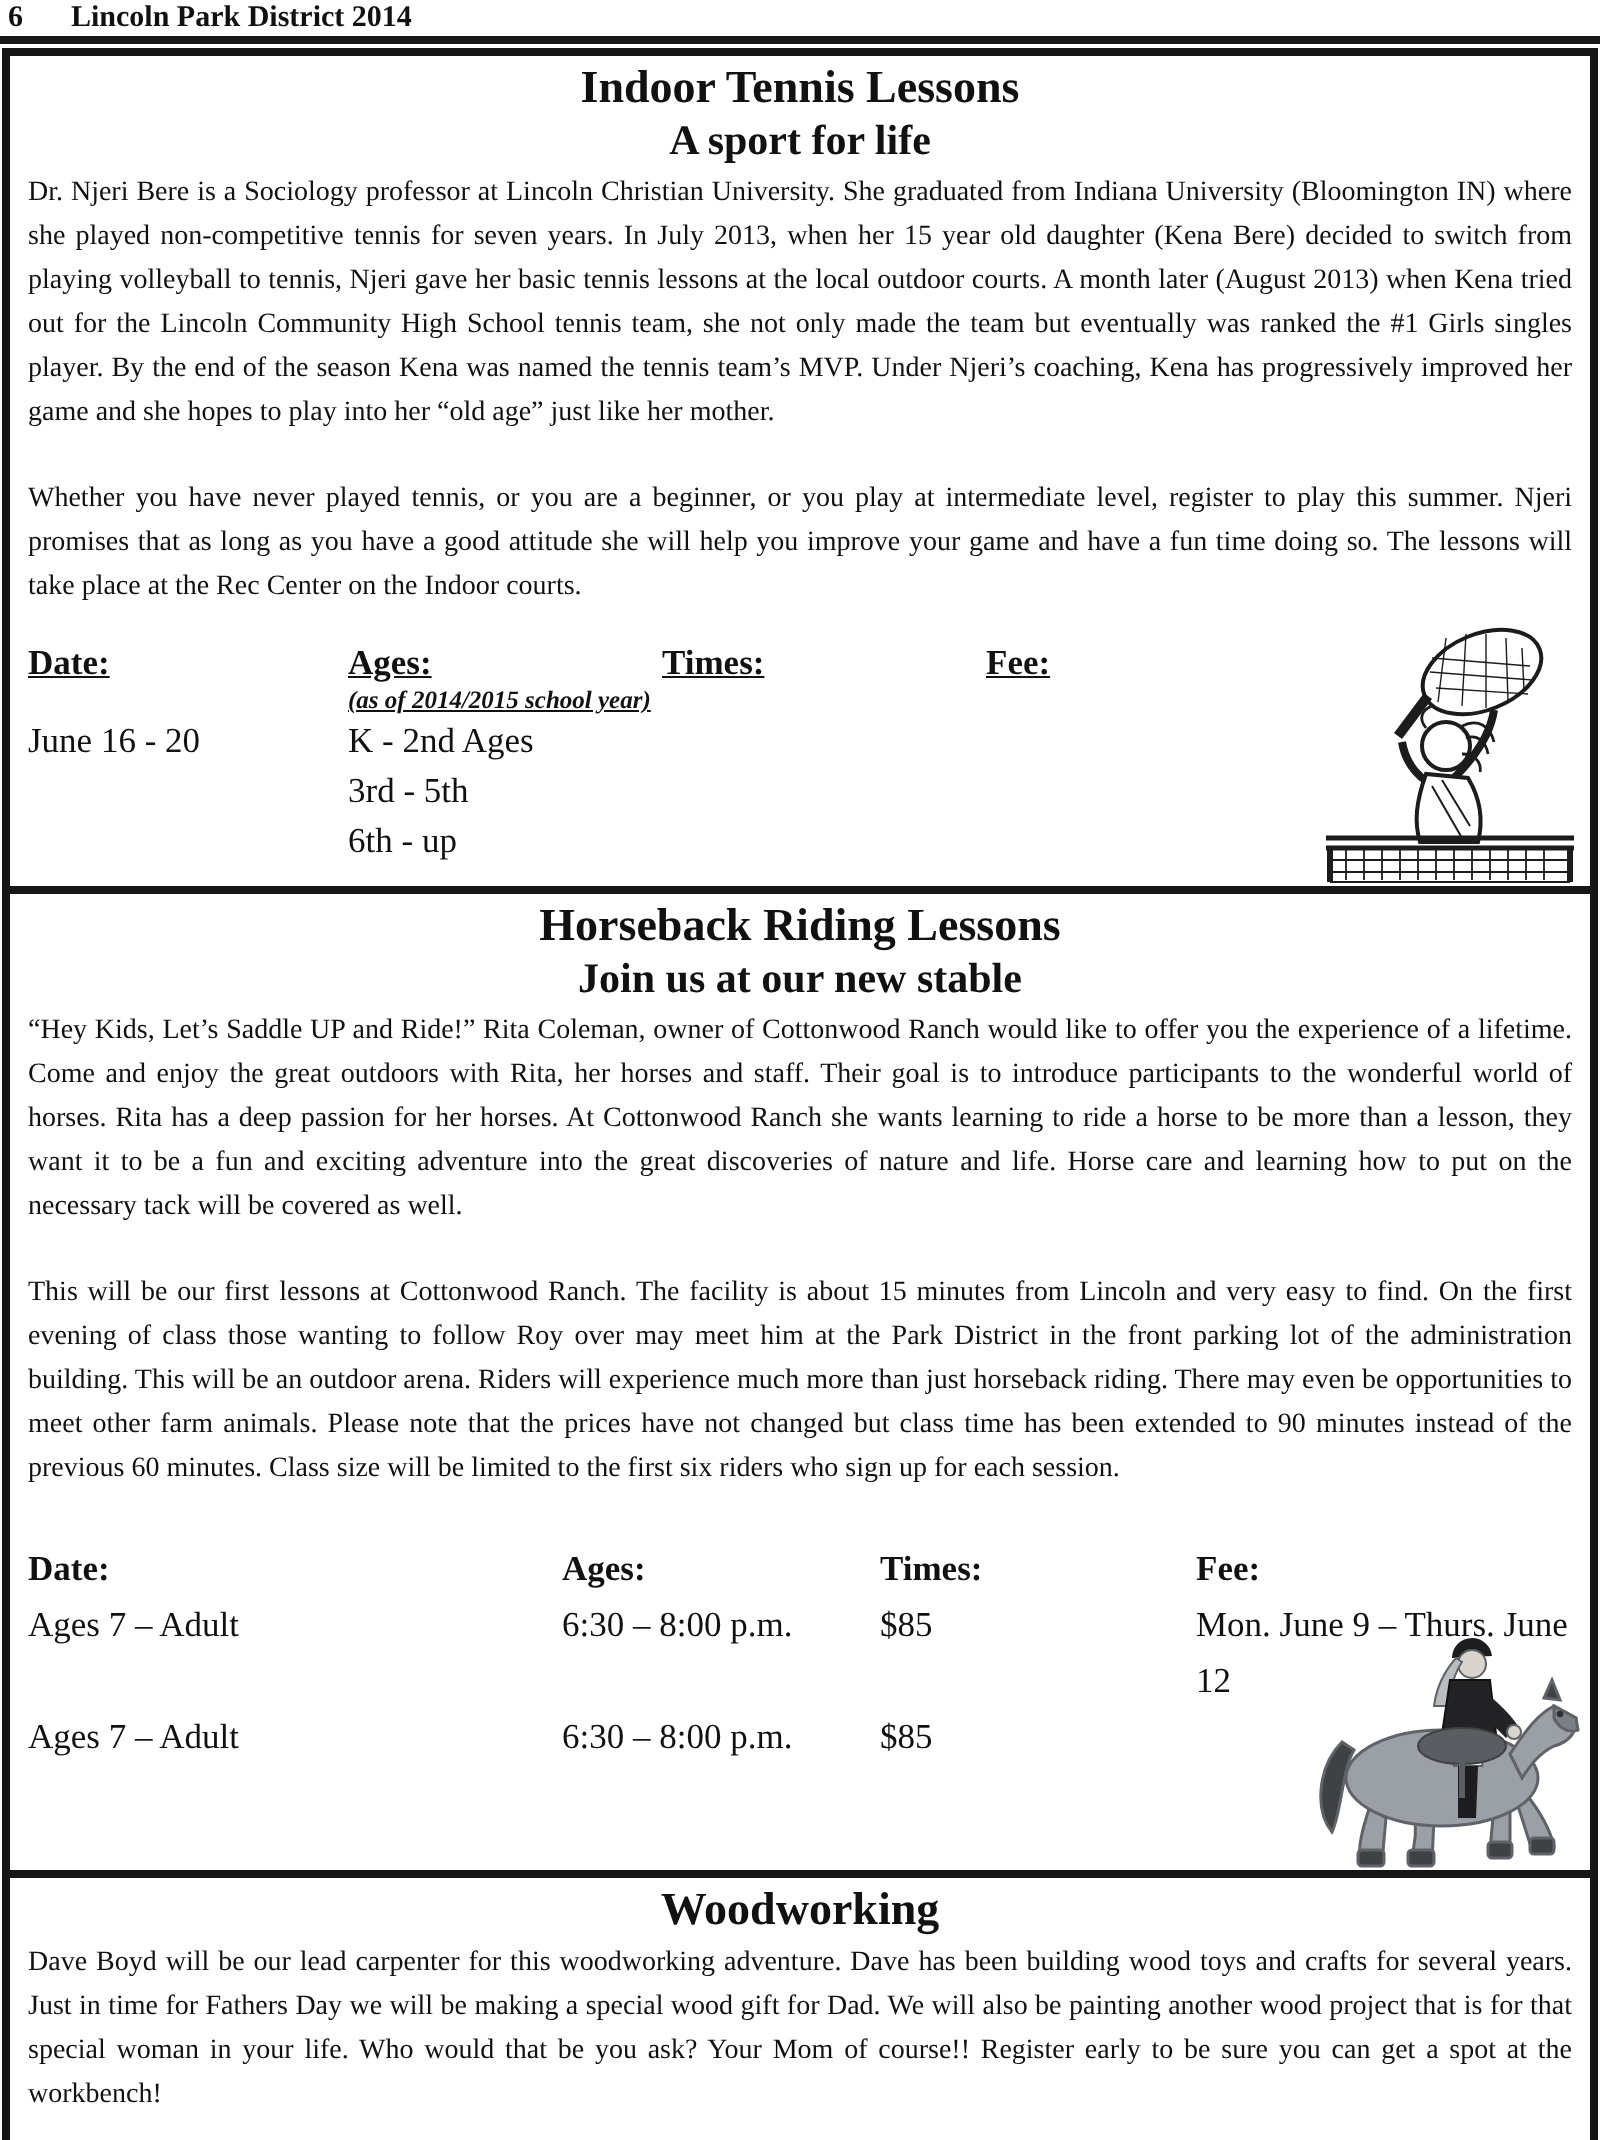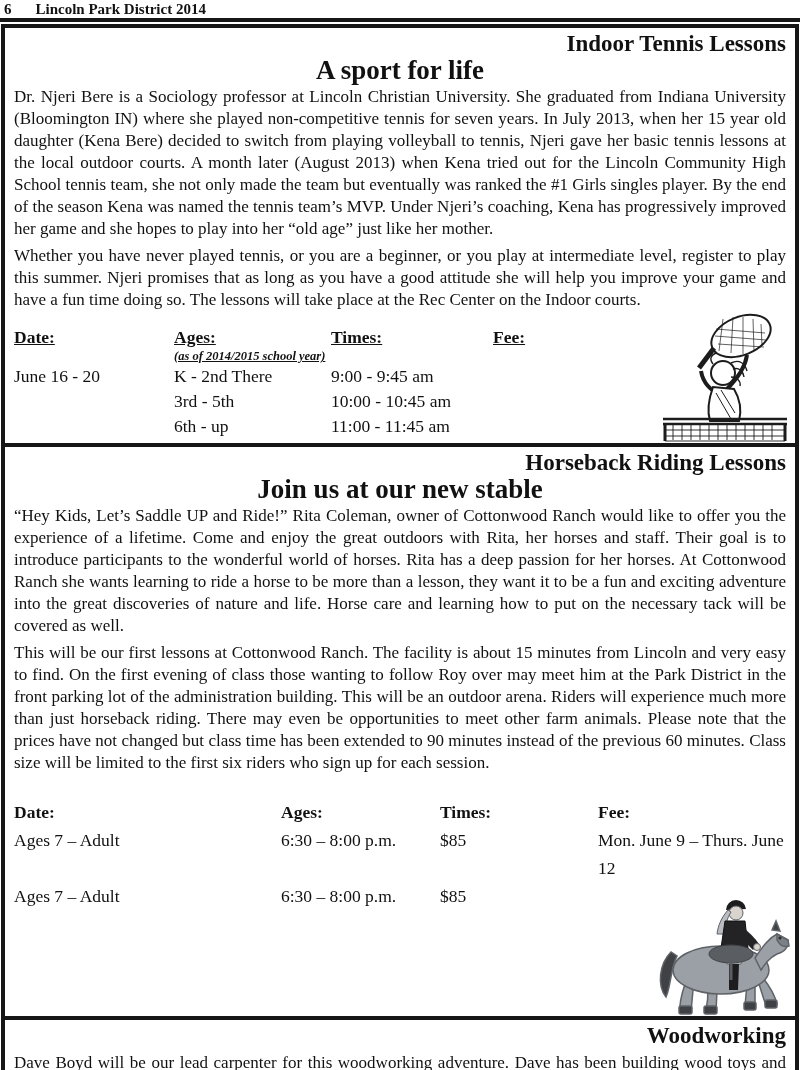--- a/index.html
+++ b/index.html
@@ -17,37 +17,37 @@
     display:flex;gap:24px;
   }
   
   .boxes{padding:0 1px;margin-top:2px;}
   .box{
     position:relative;border:4px solid #161616;background:#fff;
     box-sizing:border-box;overflow:hidden;
   }
   .box + .box{margin-top:-4px;}
   #box-tennis{height:423px;}
-  #box-horse{height:577px;}
+  #box-horse{height:496px;}
   #box-wood{height:238px;}
   .box-inner{padding:0 9px;}
   h1.sec-title{
-    margin:2px 0 0 0;text-align:right;
+    margin:2px 0 0 0;text-align:center;
     font-size:23px;line-height:27px;font-weight:bold;
   }
   h2.sec-sub{
     margin:0;text-align:center;
-    font-size:27px;line-height:26px;font-weight:bold;
+    font-size:21px;line-height:26px;font-weight:bold;
   }
   h2.sec-sub.italic{}
   p.body{
-    margin:3px 0 0 0;font-size:17px;line-height:22px;
+    margin:3px 0 0 0;font-size:14px;line-height:22px;
     text-align:justify;
   }
-  p.body + p.body{margin-top:5px;}
+  p.body + p.body{margin-top:21px;}
   
   .sched{display:grid;font-size:17.5px;}
   .sched .th{font-weight:bold;}
   .sched .th.u{text-decoration:underline;}
   
   #tennis-table{
     margin-top:14px;
     grid-template-columns:160px 157px 162px 1fr;
     line-height:24px;
   }
@@ -95,28 +95,23 @@
       <div class="sched" id="tennis-table">
         <span class="th u">Date:</span>
         <span class="th u">Ages:</span>
         <span class="th u">Times:</span>
         <span class="th u">Fee:</span>
 
         <span class="note">(as of 2014/2015 school year)</span>
 
         <span style="grid-column:1">June 16 - 20</span>
         <span class="stack" style="grid-column:2">
-          <div>K - 2nd There</div>
+          <div>K - 2nd Ages</div>
           <div>3rd - 5th</div>
           <div>6th - up</div>
-        </span>
-        <span class="stack" style="grid-column:3">
-          <div>9:00 - 9:45 am</div>
-          <div>10:00 - 10:45 am</div>
-          <div>11:00 - 11:45 am</div>
         </span>
       </div>
     </div>
 
     <svg class="clip" id="tennis-clip" width="128" height="132" viewBox="0 0 128 132">
       <g stroke="#1c1c1c" fill="none" stroke-width="2">
         <ellipse cx="80" cy="25" rx="31" ry="19" transform="rotate(-22 80 25)" fill="#fff"></ellipse>
         <g stroke-width="0.7">
           <path d="M55 18 L104 22 M54 25 L105 29 M57 33 L103 36"></path>
           <path d="M62 8 L58 40 M72 6 L70 42 M82 6 L82 43 M92 8 L93 40 M100 13 L101 34"></path>

